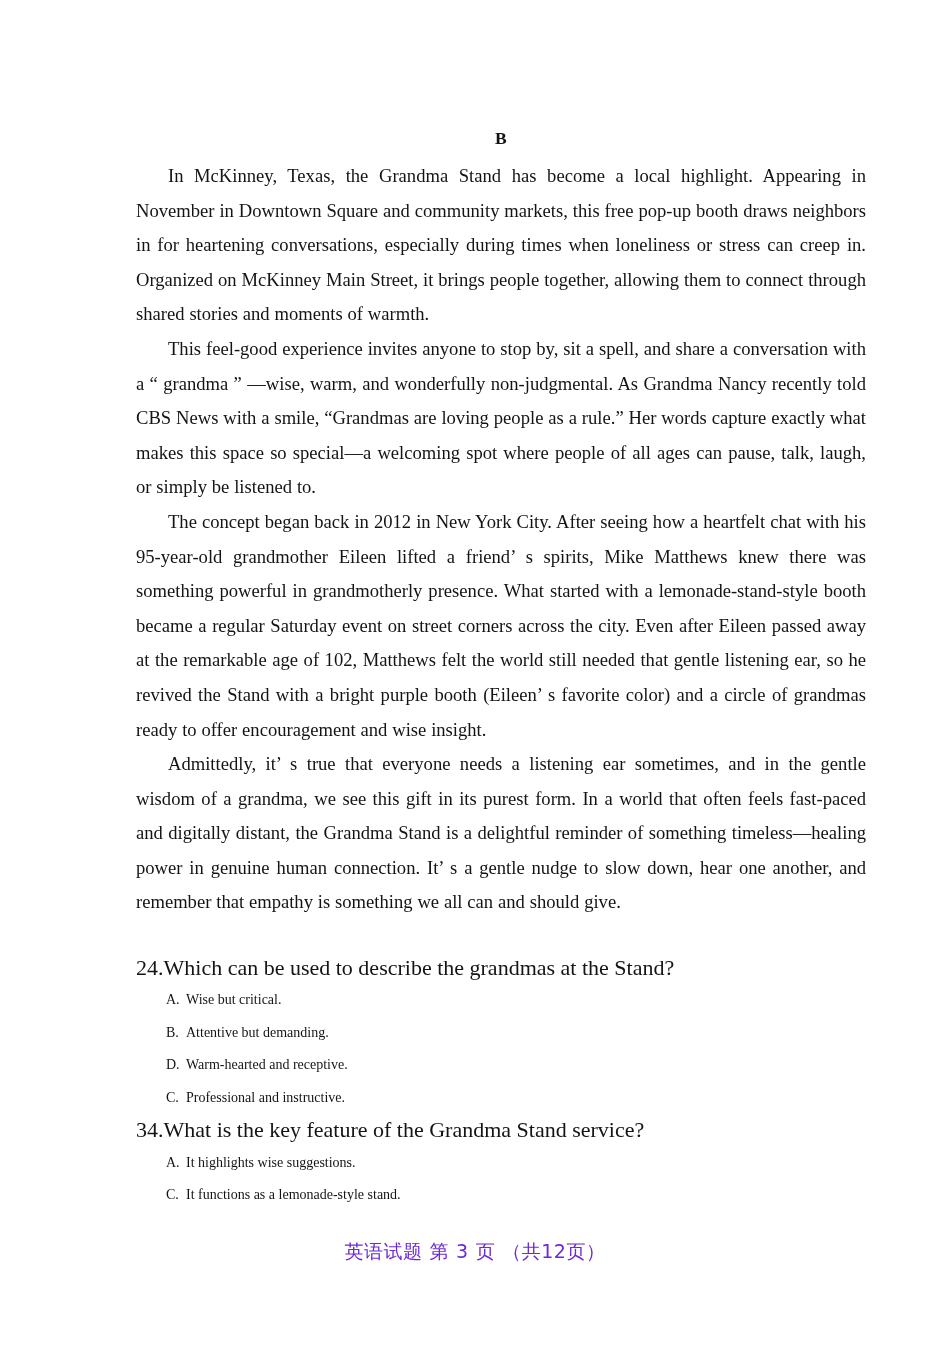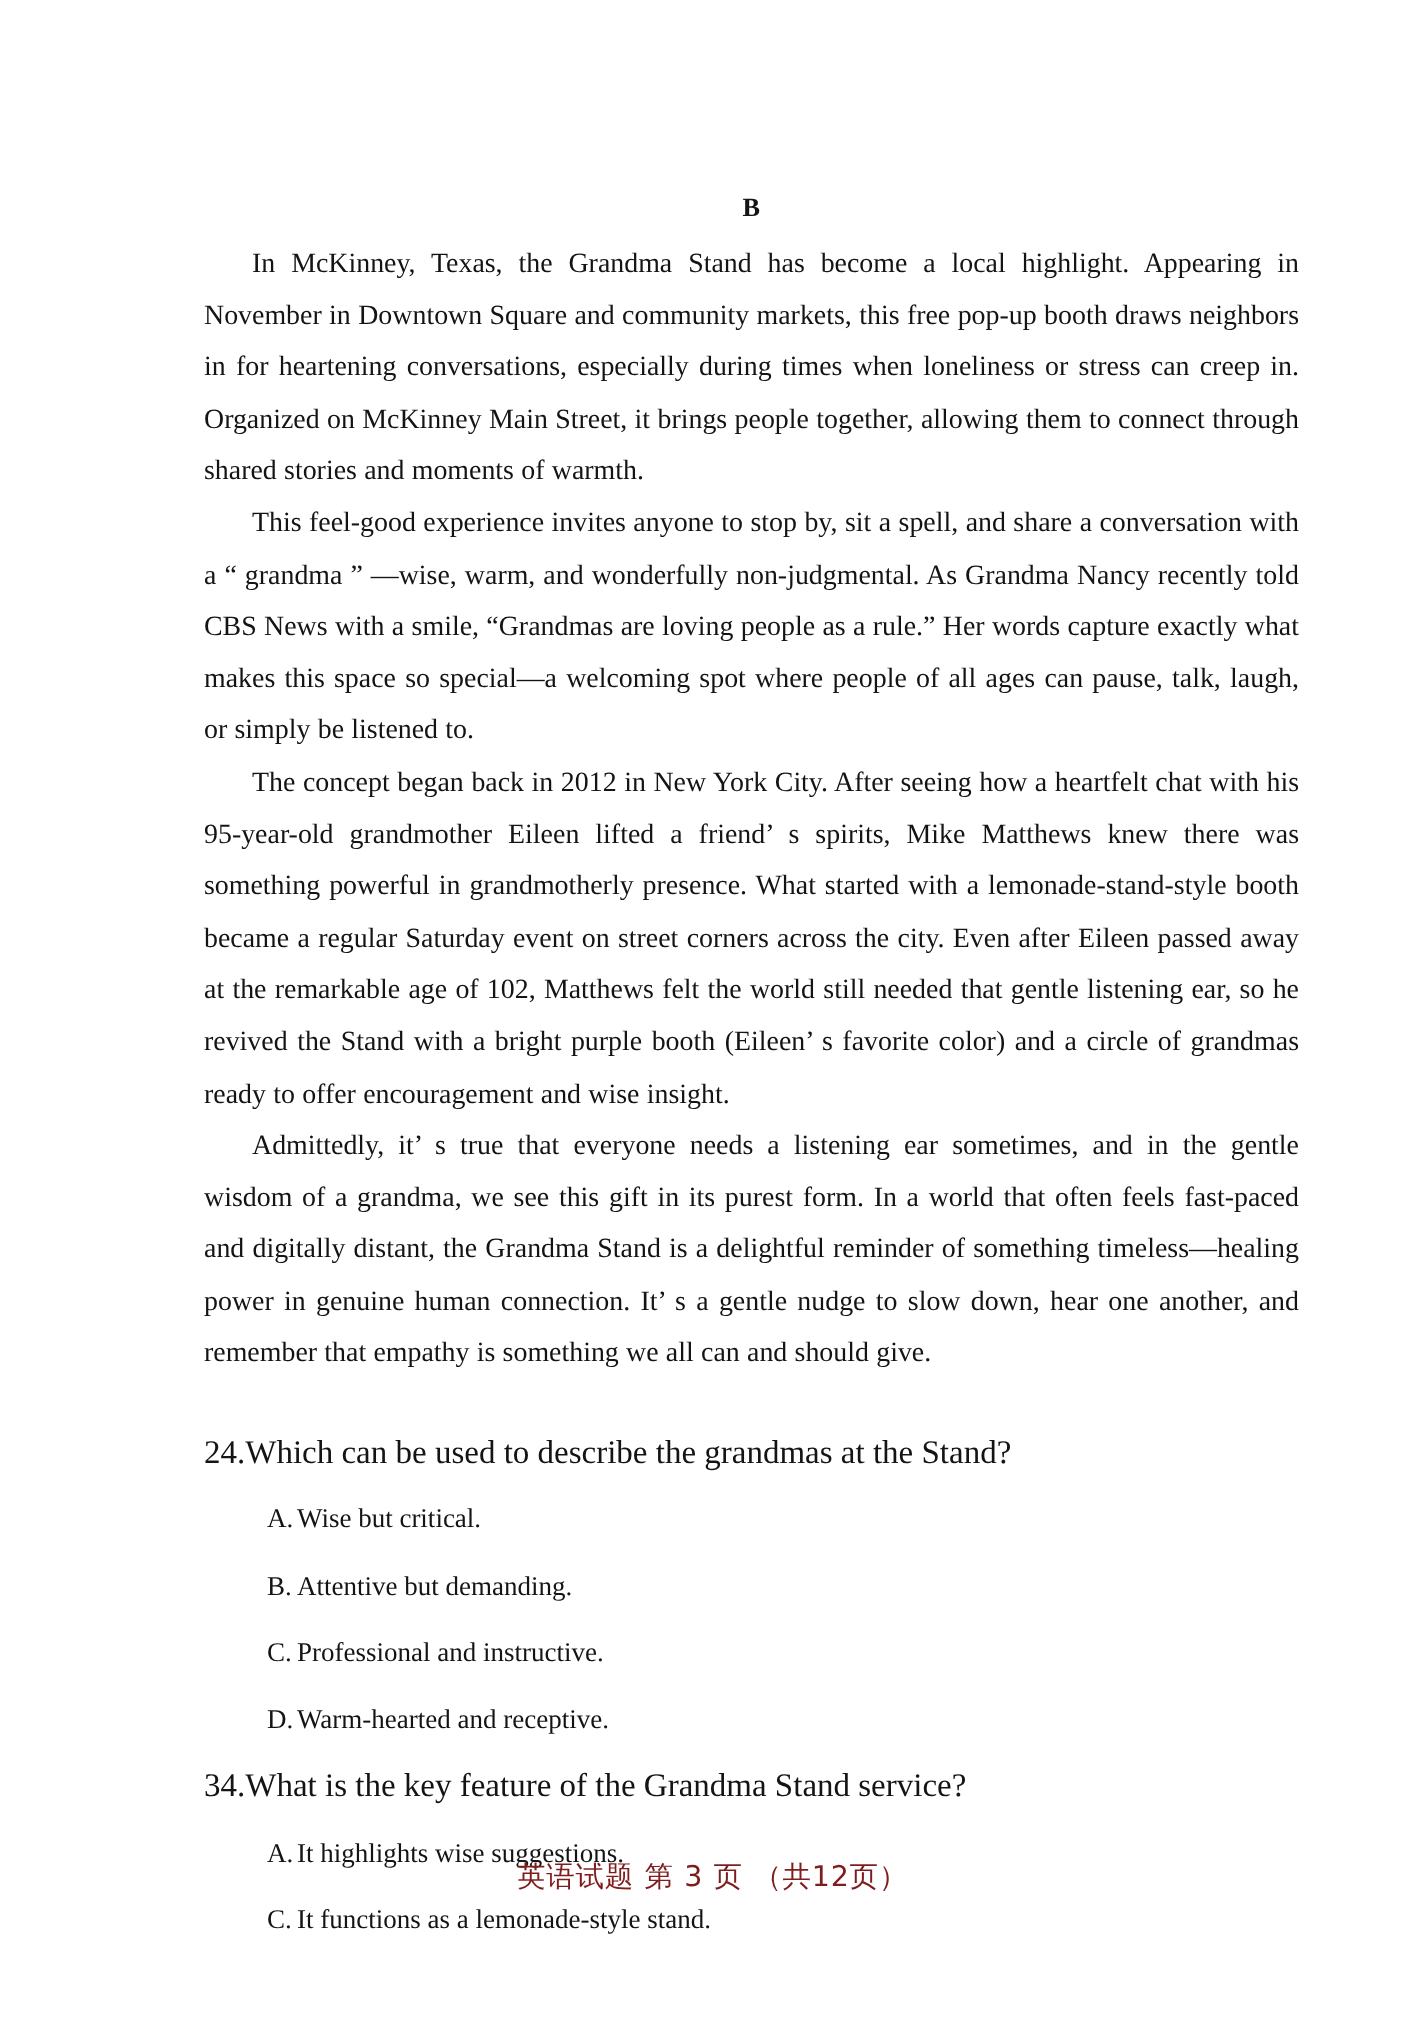--- a/index.html
+++ b/index.html
@@ -64,43 +64,43 @@
     padding-left: 0px;
     text-indent: 0;
     white-space: nowrap;
     font-family: Liberation Serif, serif;
   }
   .q-stem .q-num {
     display: inline-block;
     min-width: 26px;
   }
   .option {
-    font-size: 18px;
+    font-size: 14px;
     line-height: 32.4px;
-    margin: 12px;
+    margin: 0;
     padding-left: 30px;
     white-space: nowrap;
     font-family: Liberation Serif, serif;
   }
   .option .opt-letter {
     display: inline-block;
     min-width: 20px;
   }
 
   
   .footer {
     position: absolute;
     left: 0;
     top: 1238px;
     width: 950px;
     text-align: center;
     font-size: 19px;
     line-height: 26px;
     font-family: "DejaVu Sans", "Liberation Sans", sans-serif;
-    color: #7f1d1d;
+    color: #6d28d9;
     letter-spacing: 0.5px;
   }
   .footer .f-seg { display: inline; }
   .footer .f-sp { display: inline-block; width: 7px; }
 </style>
 </head>
 <body>
 
 <div class="page">
 
@@ -121,24 +121,24 @@
         <p class="q-stem">
           <span class="q-num">24.</span><span>Which can be used to describe the grandmas at the Stand?</span>
         </p>
         <p class="option">
           <span class="opt-letter">A.</span><span>Wise but critical.</span>
         </p>
         <p class="option">
           <span class="opt-letter">B.</span><span>Attentive but demanding.</span>
         </p>
         <p class="option">
-          <span class="opt-letter">C.</span><span>Professional and instructive.</span>
+          <span class="opt-letter">D.</span><span>Warm-hearted and receptive.</span>
         </p>
         <p class="option">
-          <span class="opt-letter">D.</span><span>Warm-hearted and receptive.</span>
+          <span class="opt-letter">C.</span><span>Professional and instructive.</span>
         </p>
       </div>
 
       <div class="question">
         <p class="q-stem">
           <span class="q-num">34.</span><span>What is the key feature of the Grandma Stand service?</span>
         </p>
         <p class="option">
           <span class="opt-letter">A.</span><span>It highlights wise suggestions.</span>
         </p>

